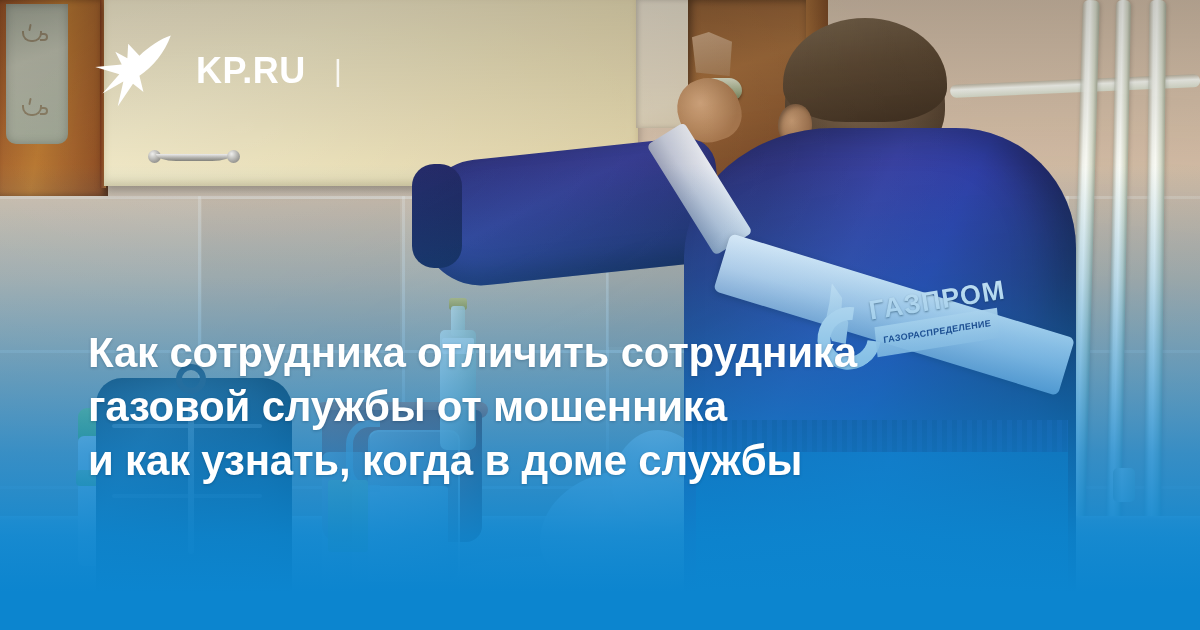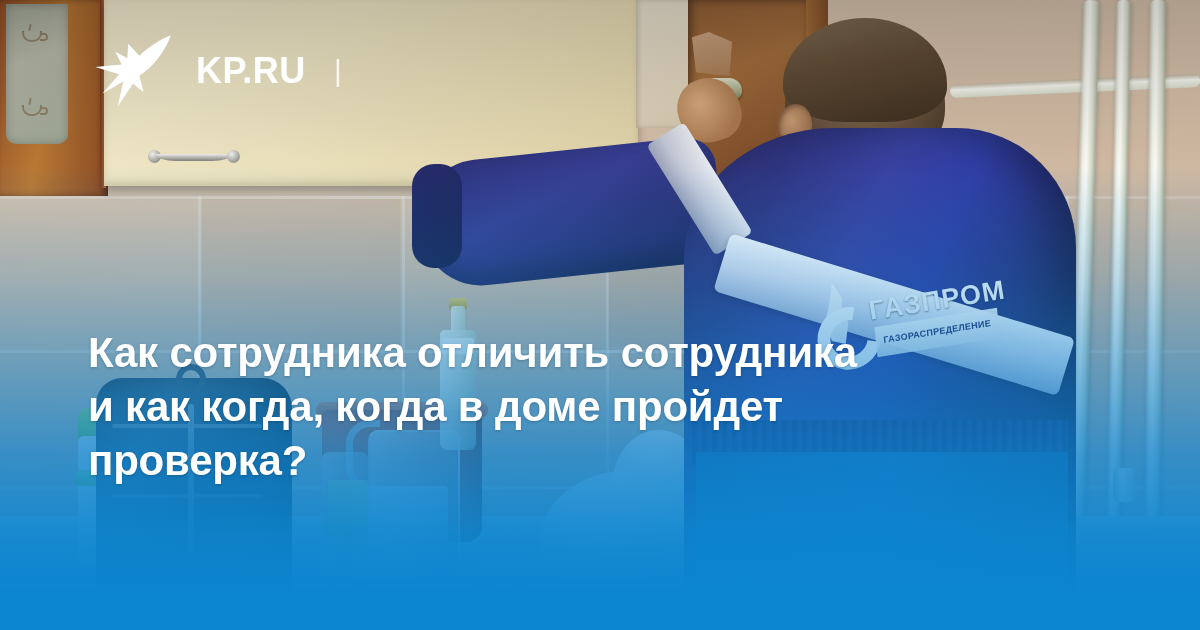--- a/index.html
+++ b/index.html
@@ -574,17 +574,17 @@
   <div class="header">
     <svg class="logo-bird" viewBox="0 0 100 92" aria-hidden="true">
       <path fill="#ffffff" d="M97 2 C84 6 70 16 58 27 L44 12 L43 30 L28 22 L36 38 L3 41 L33 50 L12 74 L38 59 L31 90 L50 62 L63 72 L58 52 C74 42 90 22 97 2 Z"></path>
     </svg>
     <span class="brand">KP.RU</span>
     <span class="sep">|</span>
   </div>
 
   <div class="headline">
     <span class="ln">Как сотрудника отличить сотрудника</span>
-    <span class="ln">и как когда, когда в доме пройдет</span>
-    <span class="ln">проверка?</span>
+    <span class="ln">газовой службы от мошенника</span>
+    <span class="ln">и как узнать, когда в доме службы</span>
   </div>
 
 </div>
 
 </body></html>

